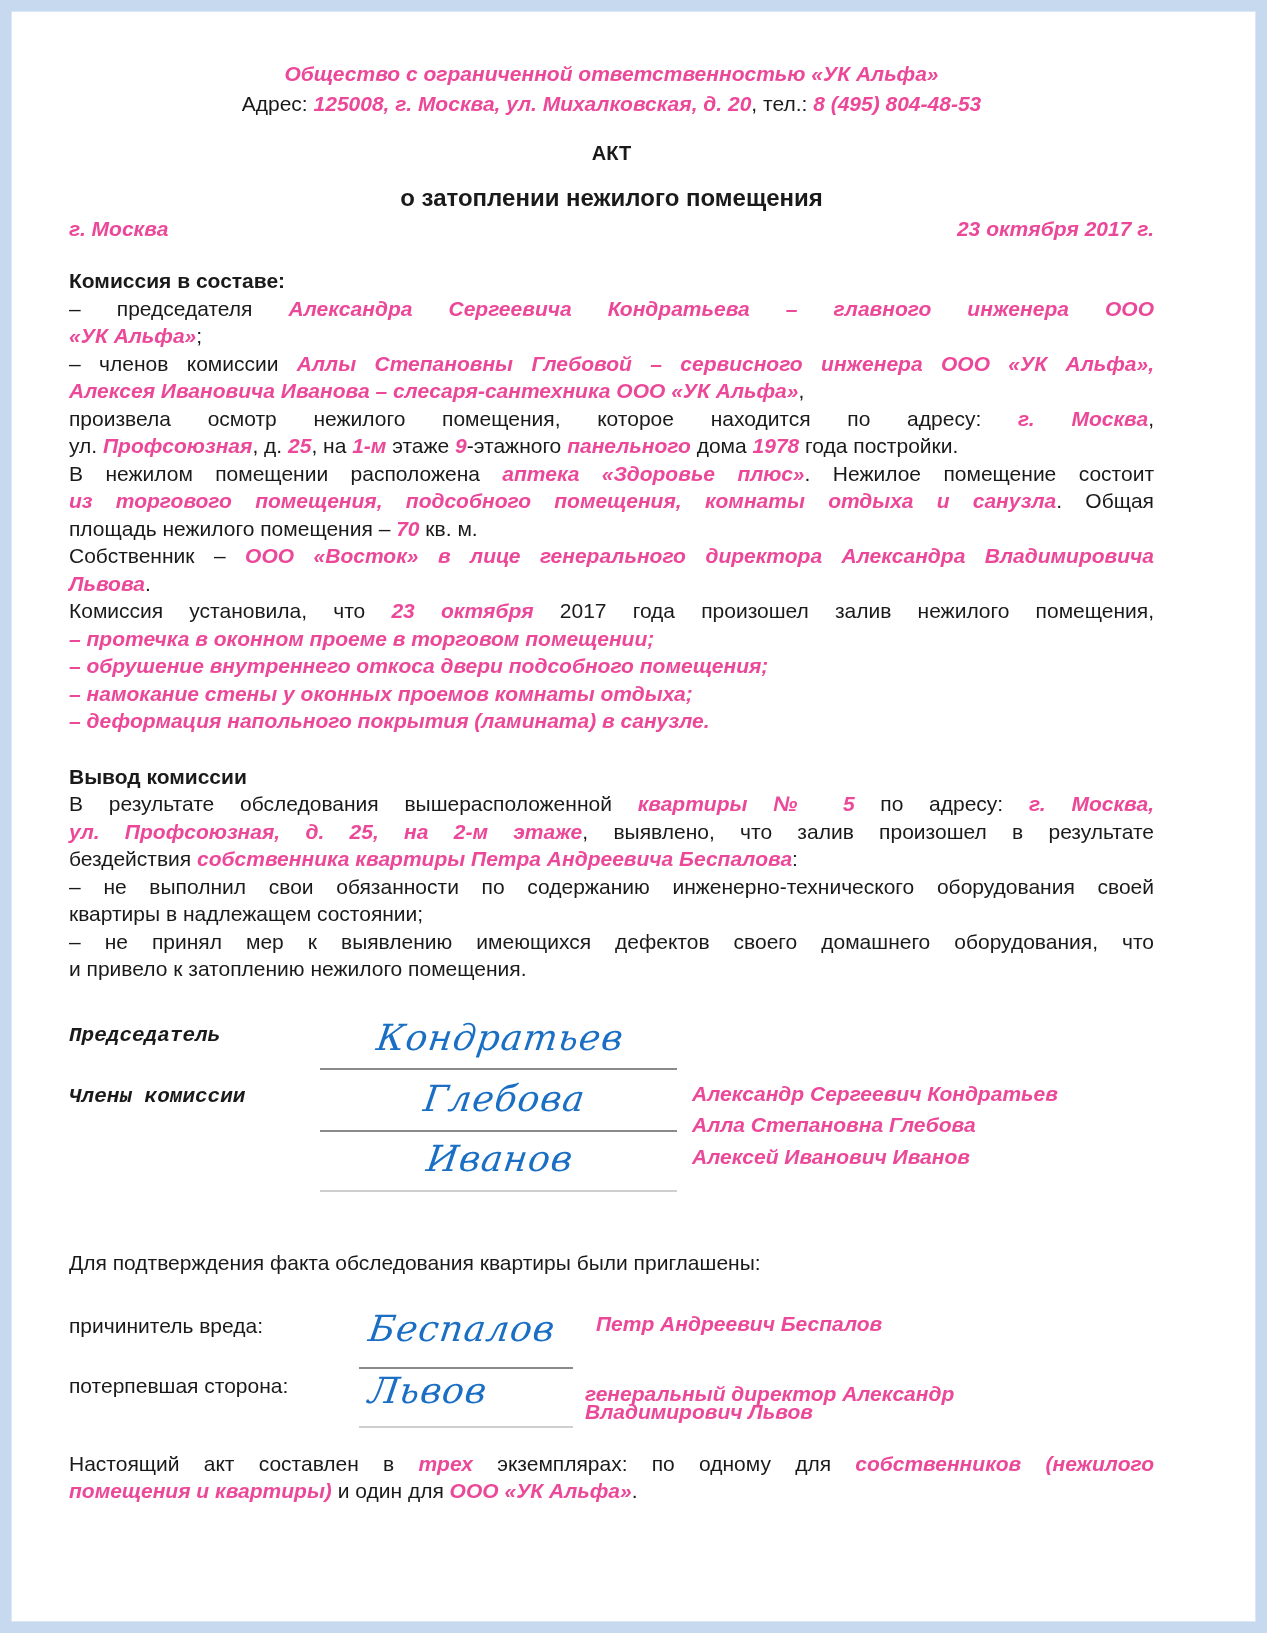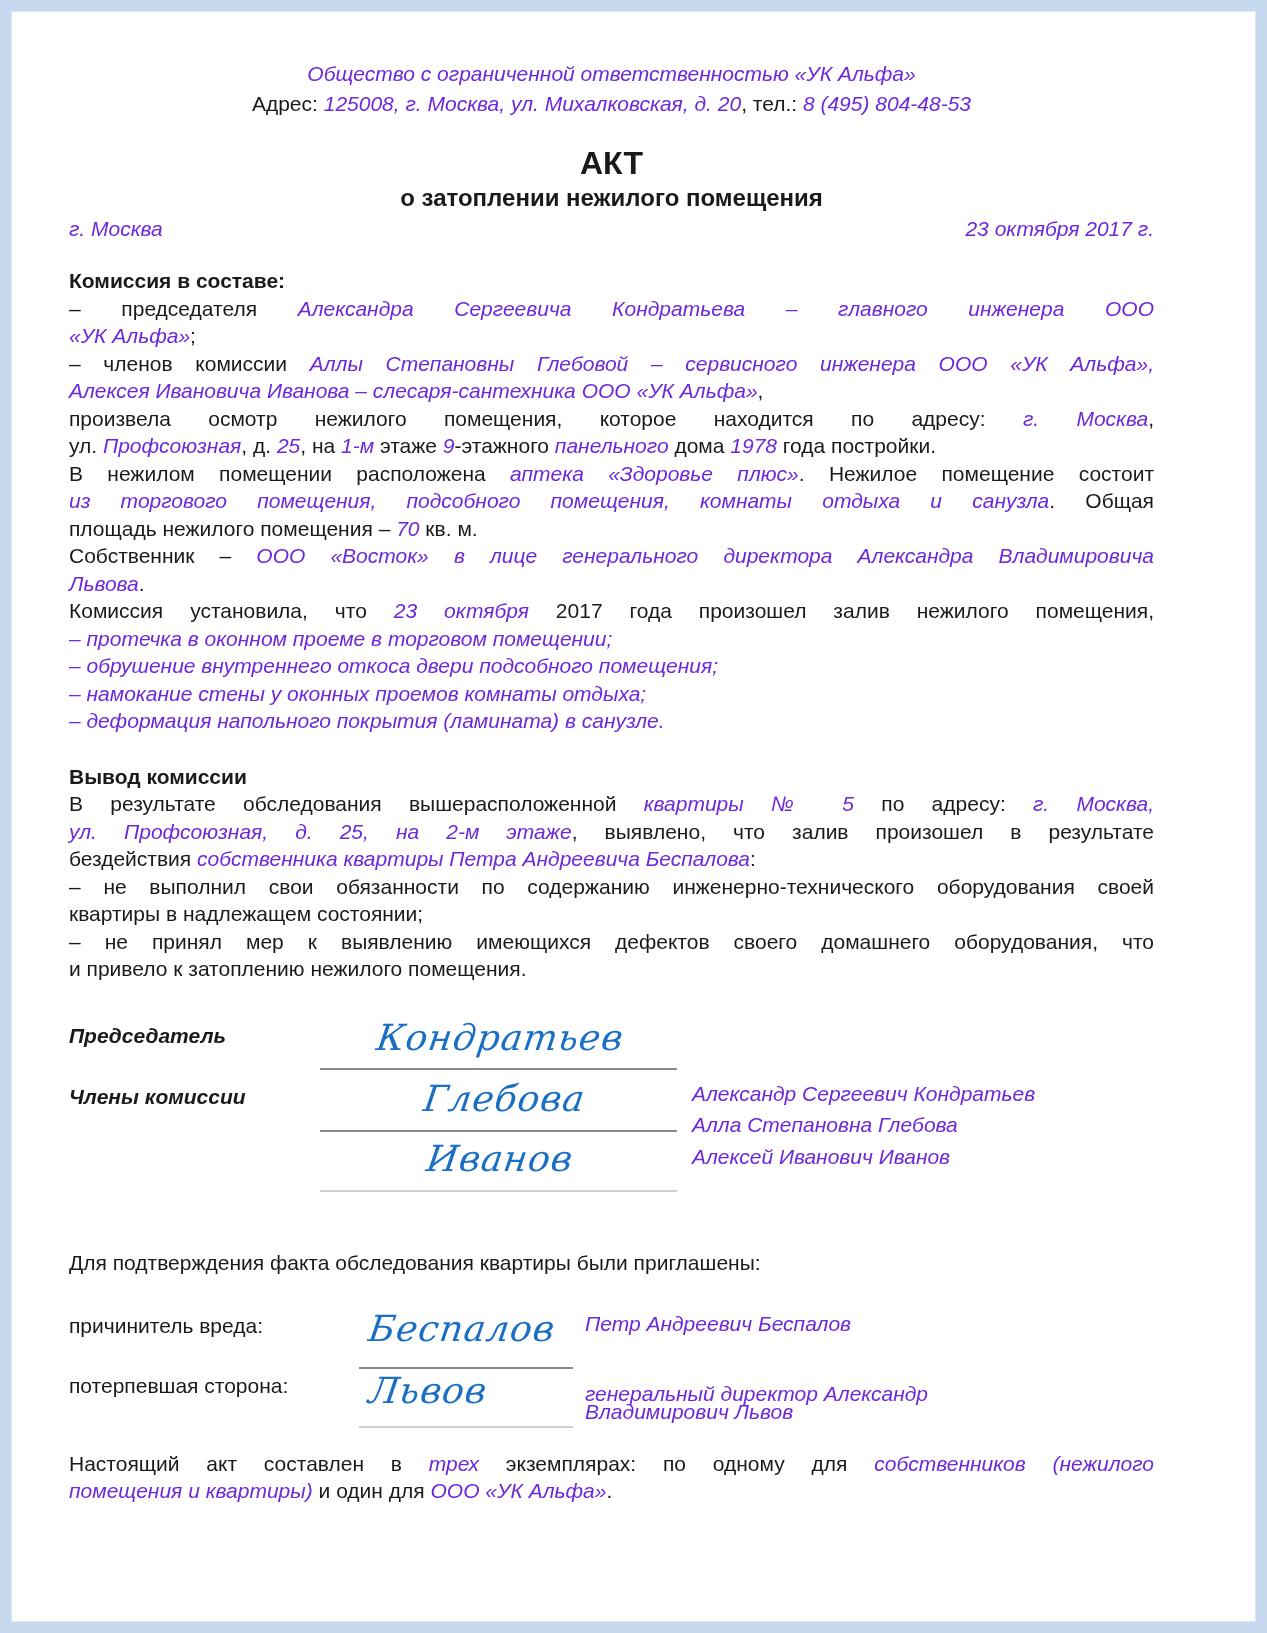--- a/index.html
+++ b/index.html
@@ -18,34 +18,34 @@
     background: #ffffff;
     box-shadow: 0 0 0 1px #dbe7f5;
   }
   .content {
     position: absolute;
     left: 57px; top: 0;
     width: 1085px;
     font-size: 21px;
     line-height: 27.5px;
   }
-  .b { color: #6d28d9; font-weight: normal; font-style: italic; }
+  .b { color: #ec4899; font-weight: bold; font-style: italic; }
   .center { text-align: center; }
   .jl { text-align: justify; text-align-last: justify; }
   .bold { font-weight: bold; }
   .abs { position: absolute; }
   .hdr1 { top: 48px; left: 0; width: 1085px; }
   .hdr2 { top: 78px; left: 0; width: 1085px; }
-  .title { top: 138px; left: 0; width: 1085px; font-size: 32px; font-weight: bold; }
+  .title { top: 128px; left: 0; width: 1085px; font-size: 20px; font-weight: bold; }
   .subtitle { top: 172px; left: 0; width: 1085px; font-size: 24px; font-weight: bold; }
   .cityrow { top: 203px; left: 0; width: 1085px; display: flex; justify-content: space-between; }
   .body-block { top: 255px; left: 0; width: 1085px; }
   .p { margin: 0; }
   .gap { height: 28px; }
-  .sig-label { font-weight: bold; font-style: italic; }
+  .sig-label { font-weight: bold; font-style: italic; font-family: Liberation Mono, monospace; }
   .sig-line { position: absolute; height: 2px; background: #8a8a8a; }
   .sig-line.light { background: #cfcfcf; }
   .script {
     position: absolute;
     color: #1a6fc4;
     font-family: "DejaVu Serif", serif;
     font-style: italic;
     font-size: 36px;
     letter-spacing: 1px;
     transform: skewX(-8deg);
@@ -121,21 +121,21 @@
 
     <div class="sig-name b" style="top:1068px;left:623px;">Александр Сергеевич Кондратьев</div>
     <div class="sig-name b" style="top:1071px;left:623px;margin-top:28px;">Алла Степановна Глебова</div>
     <div class="sig-name b" style="top:1131px;left:623px;">Алексей Иванович Иванов</div>
 
     <div class="abs" style="top:1237px;left:0;">Для подтверждения факта обследования квартиры были приглашены:</div>
 
     <div class="abs" style="top:1300px;left:0;">причинитель вреда:</div>
     <div class="script" style="top:1303px;left:300px;">Беспалов</div>
     <div class="sig-line" style="top:1355px;left:290px;width:214px;"></div>
-    <div class="sig-name b" style="top:1298px;left:516px;">Петр Андреевич Беспалов</div>
+    <div class="sig-name b" style="top:1298px;left:527px;">Петр Андреевич Беспалов</div>
 
     <div class="abs" style="top:1360px;left:0;">потерпевшая сторона:</div>
     <div class="script" style="top:1365px;left:300px;">Львов</div>
     <div class="sig-line light" style="top:1414px;left:290px;width:214px;"></div>
     <div class="sig-name b" style="top:1368px;left:516px;">генеральный директор Александр</div>
     <div class="sig-name b" style="top:1386px;left:516px;">Владимирович Львов</div>
 
     <p class="abs p jl" style="top:1438px;left:0;width:1085px;"><span>Настоящий акт составлен в </span><span class="b">трех</span><span> экземплярах: по одному для </span><span class="b">собственников (нежилого</span></p>
     <p class="abs p" style="top:1465px;left:0;width:1085px;"><span class="b">помещения и квартиры)</span><span> и один для </span><span class="b">ООО «УК Альфа»</span><span>.</span></p>
 

